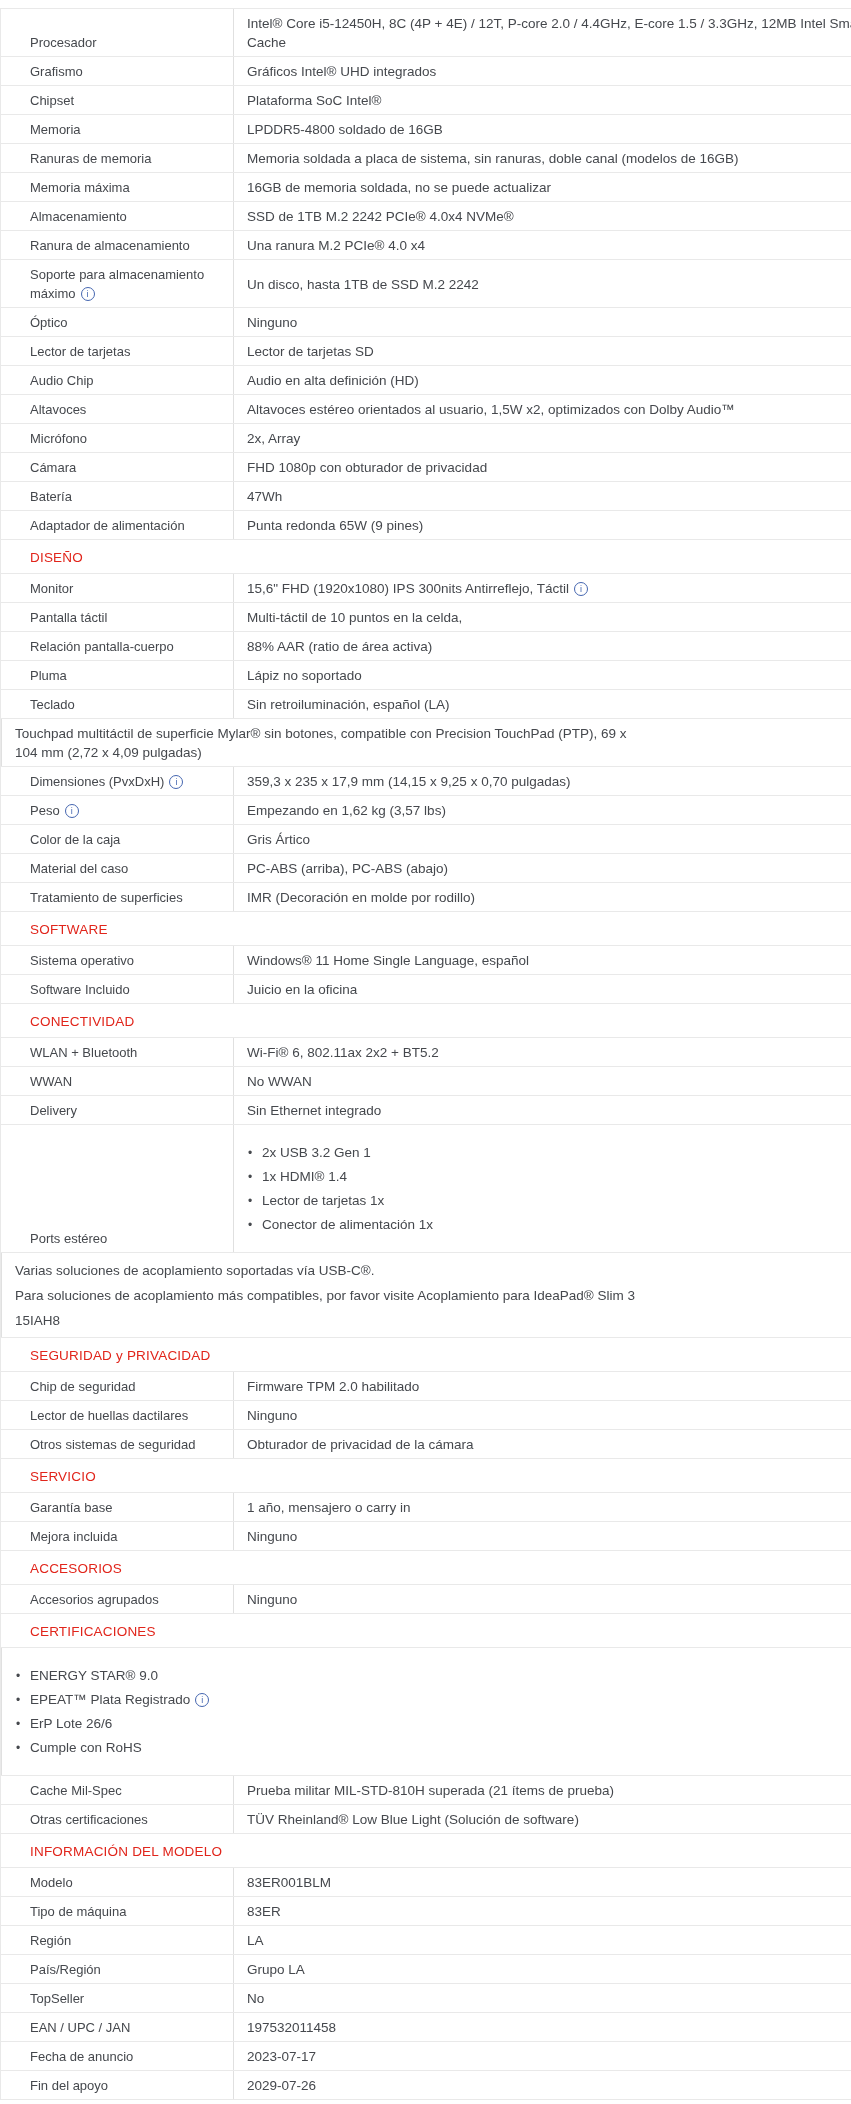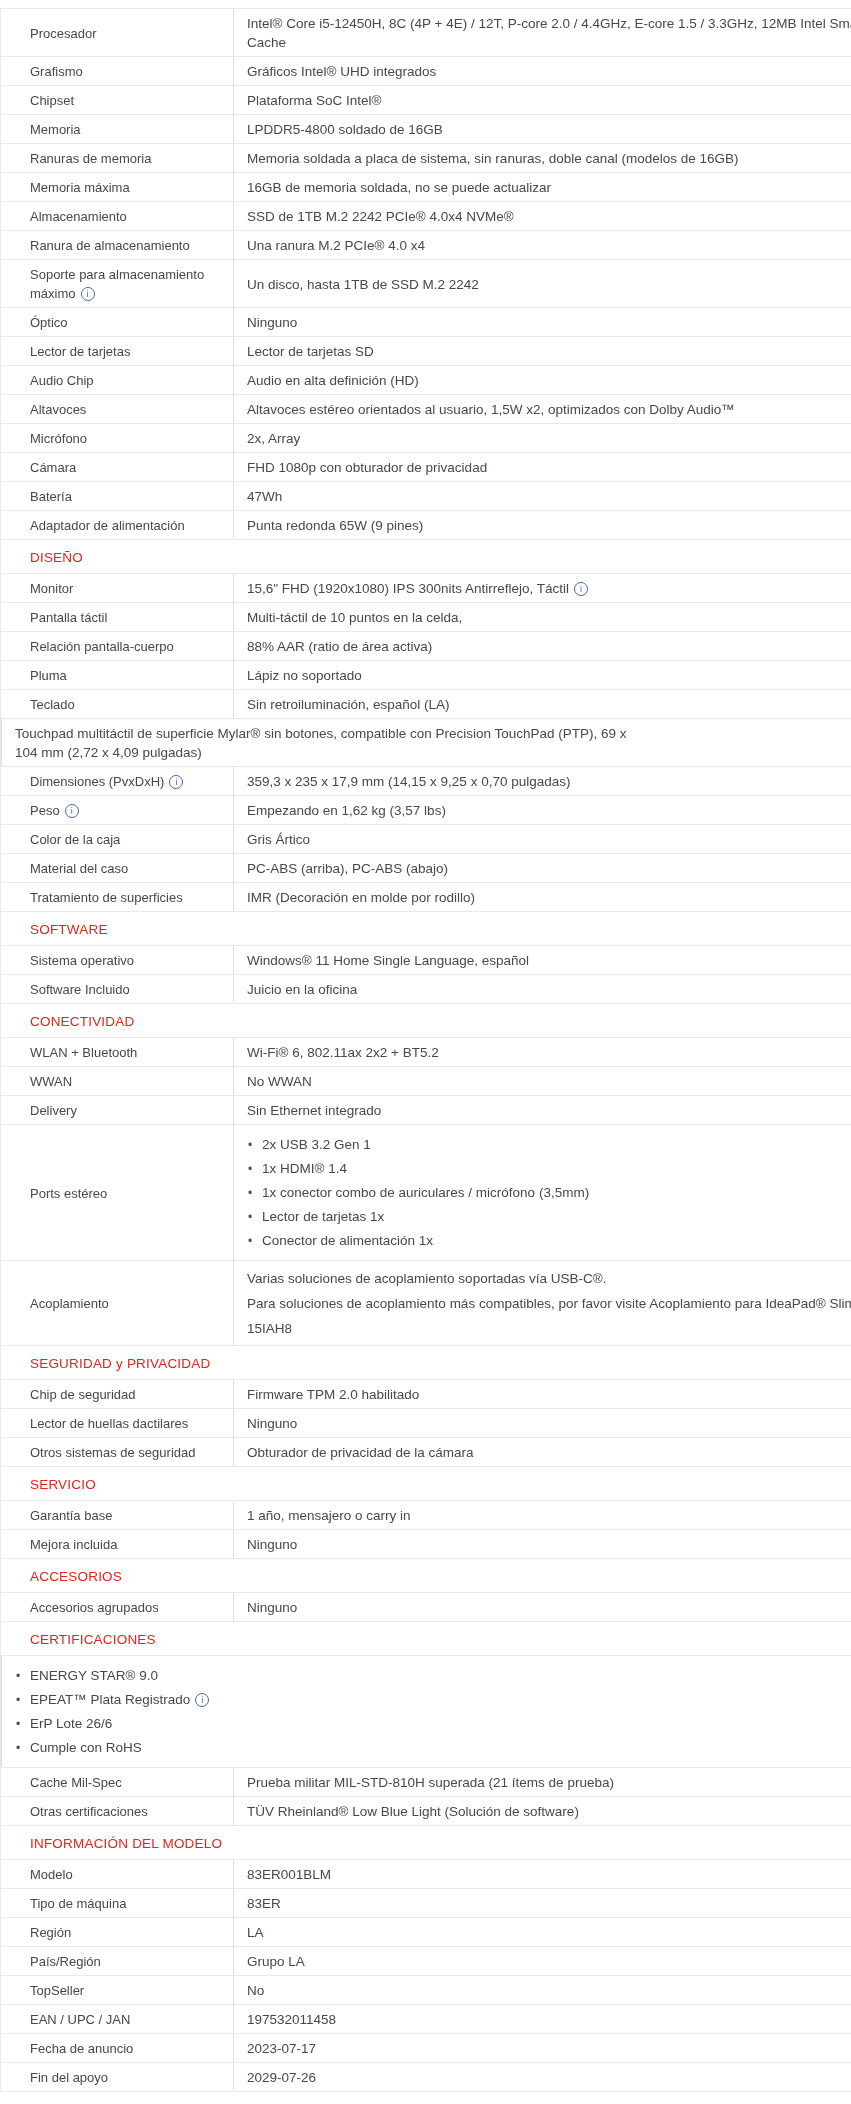--- a/index.html
+++ b/index.html
@@ -30,38 +30,38 @@
     display: flex;
     align-items: stretch;
   }
   .spec-label {
     width: 232px;
     box-sizing: border-box;
     padding: 5px 12px 4px 29px;
     font-size: 13px;
     line-height: 19px;
     display: flex;
-    align-items: center;
+    align-items: flex-end;
     flex-shrink: 0;
   }
   .spec-value {
     flex: 1;
     box-sizing: border-box;
     border-left: 1px solid #e0e0e0;
     padding: 5px 0 4px 13px;
     font-size: 13.5px;
     line-height: 19px;
     display: flex;
     align-items: center;
   }
   .value-text { white-space: pre-line; }
   .spec-row.spaced .value-text { line-height: 25px; }
   ul.bullets {
     list-style: none;
-    margin: 3px 0;
+    margin: 11px 0;
     padding: 0;
   }
   ul.bullets li {
     position: relative;
     padding-left: 15px;
     line-height: 24px;
   }
   ul.bullets li::before {
     content: "•";
     position: absolute;
@@ -394,32 +394,28 @@
 
   <div class="spec-row">
     <div class="spec-label">
         <span class="label-inner"><span class="label-text">Ports estéreo</span></span>
       </div>
     <div class="spec-value">
         <span class="value-inner">
           <ul class="bullets">
             <li>2x USB 3.2 Gen 1</li>
             <li>1x HDMI® 1.4</li>
-            <li>1x conector combo de auriculares / micrófono (3,5mm)</li>
             <li>Lector de tarjetas 1x</li>
             <li>Conector de alimentación 1x</li>
           </ul>
         </span>
       </div>
   </div>
 
   <div class="spec-row spaced">
-    <div class="spec-label">
-        <span class="label-inner"><span class="label-text">Acoplamiento</span></span>
-      </div>
     <div class="spec-value">
         <span class="value-inner"><span class="value-text">Varias soluciones de acoplamiento soportadas vía USB-C®.
 Para soluciones de acoplamiento más compatibles, por favor visite Acoplamiento para IdeaPad® Slim 3
 15IAH8</span></span>
       </div>
   </div>
 
   <div class="section-header">SEGURIDAD y PRIVACIDAD</div>
 
   <div class="spec-row">

